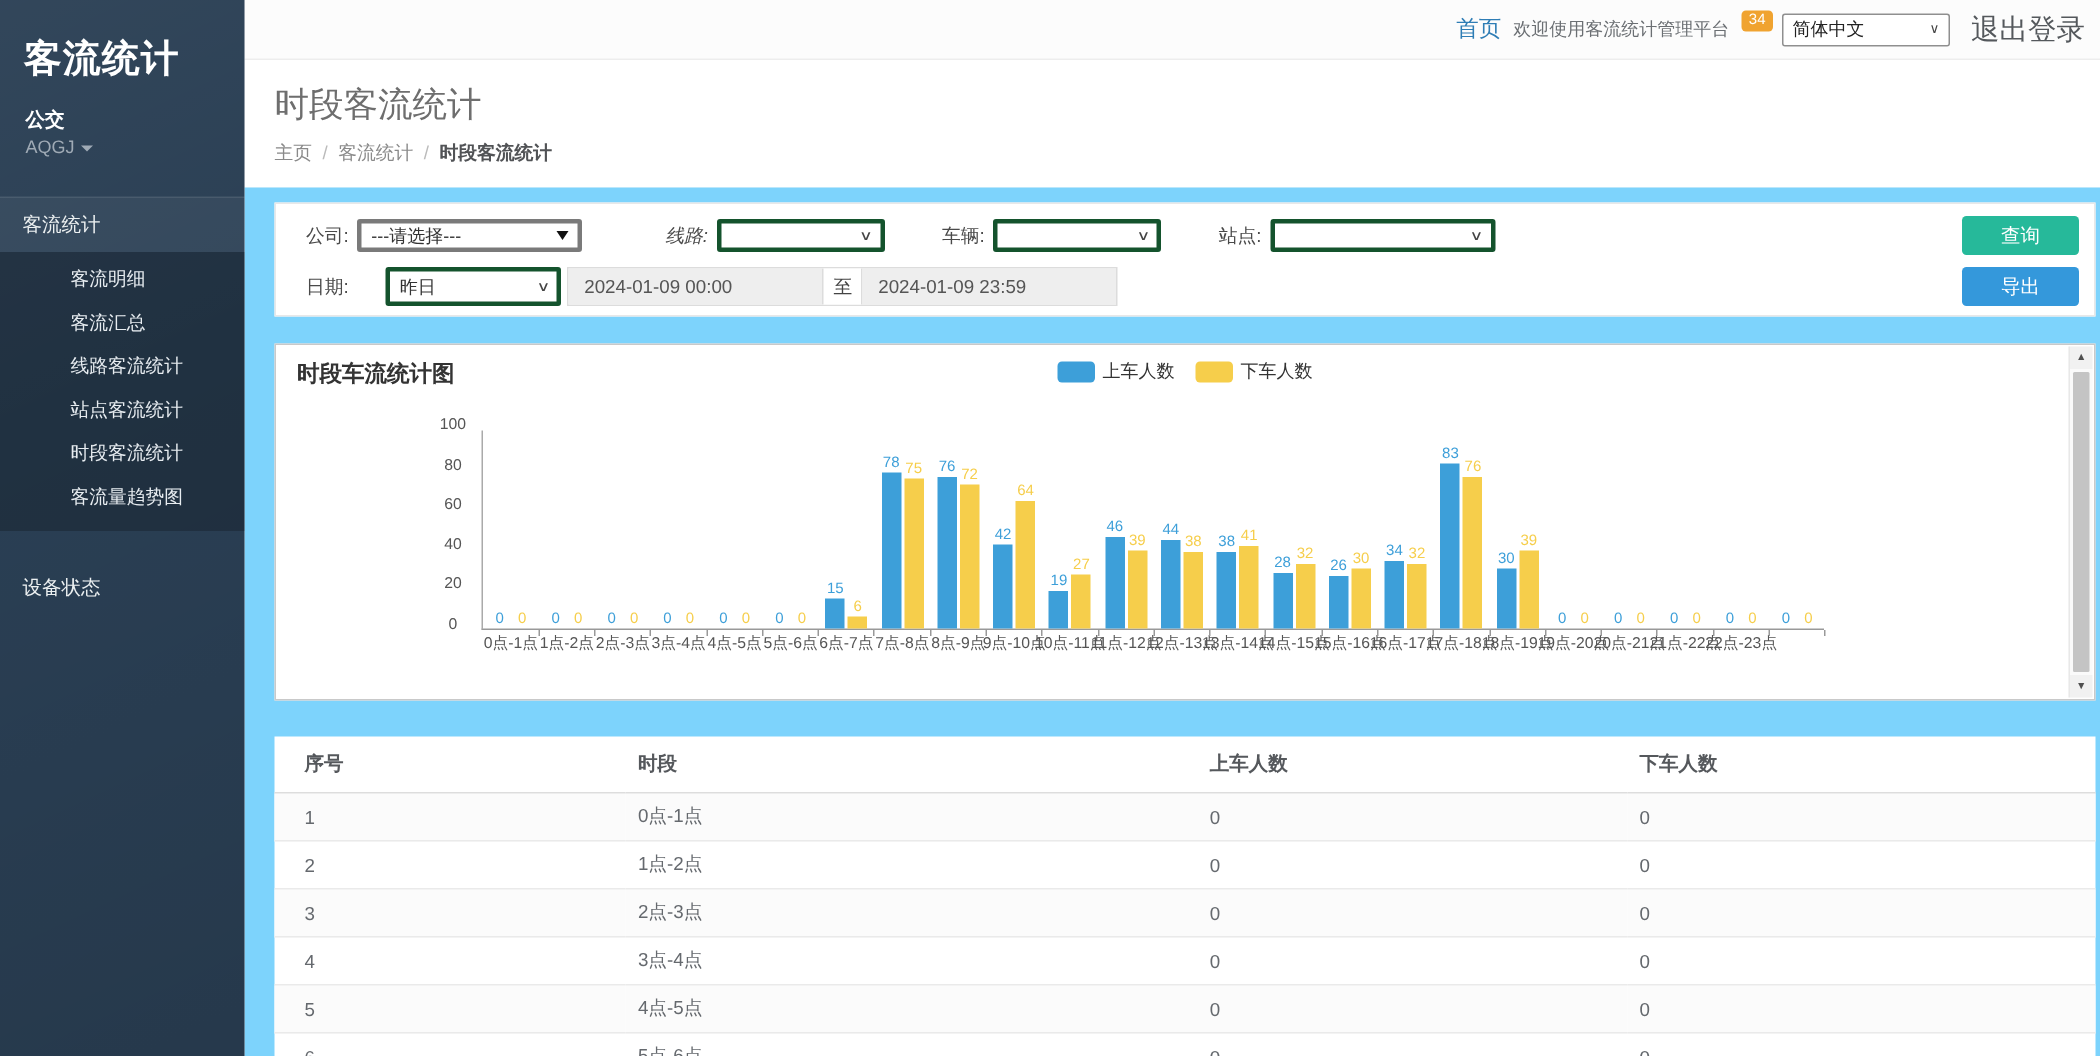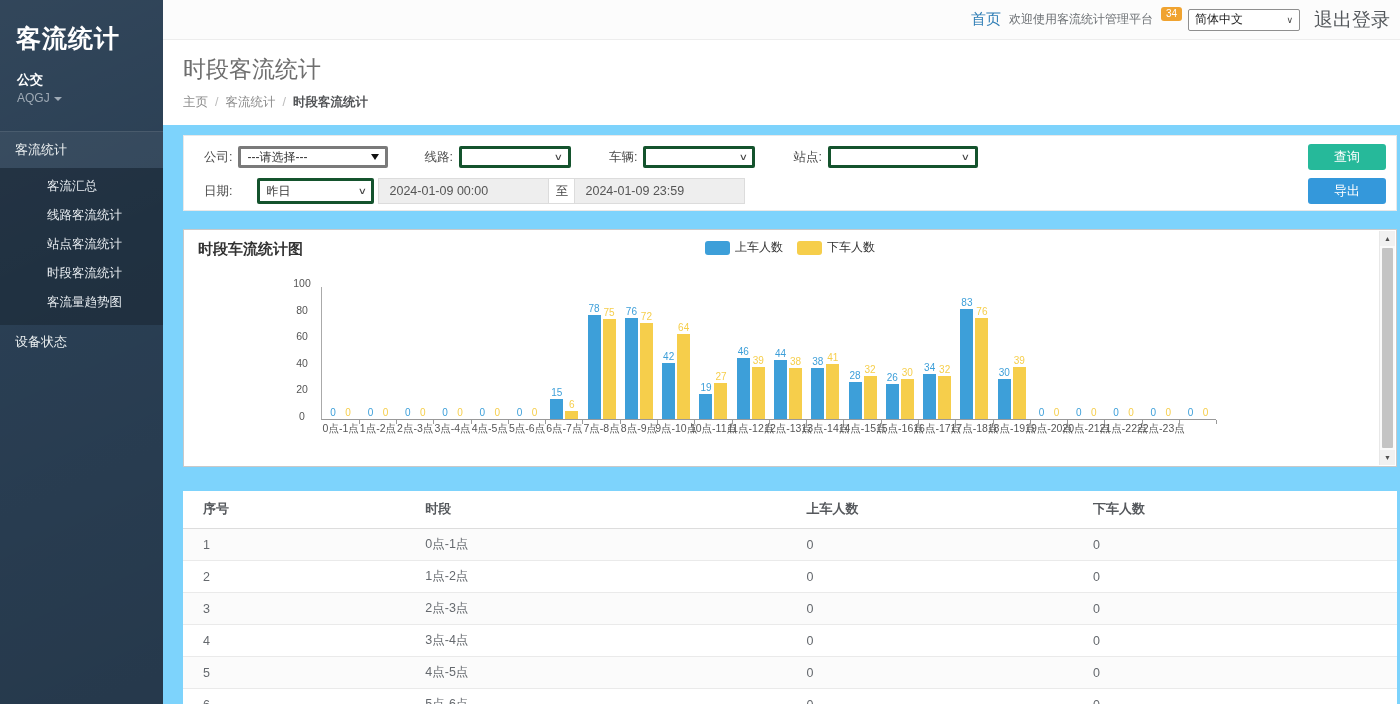--- a/index.html
+++ b/index.html
@@ -14,21 +14,21 @@
   .side-org { padding:10px 17px 0; }
   .side-org-name { font-size:13px; font-weight:bold; color:#FFFFFF; }
   .side-org-code { font-size:12px; color:#9FAAB5; margin-top:2px; cursor:pointer; }
   .side-org-code .caret { display:inline-block; margin-left:4px; width:0; height:0;
     border-left:4px solid transparent; border-right:4px solid transparent; border-top:4px solid #9FAAB5; vertical-align:middle; }
   .side-menu { margin-top:26px; }
   .menu-parent { padding:9px 15px; font-size:13px; color:#ECF0F1; cursor:pointer; }
   .menu-parent.expanded { background:rgba(255,255,255,0.05); border-top:1px solid rgba(255,255,255,0.09); }
   .submenu { background:rgba(0,0,0,0.22); padding:4px 0 8px; }
   .submenu-item { padding:6px 0 6px 47px; font-size:12.5px; color:#E7ECF0; cursor:pointer; white-space:nowrap; }
-  .menu-parent.plain { padding:8px 15px; }
+  .menu-parent.plain { padding:29px 15px; }
 
   
   .main { flex:1; display:flex; flex-direction:column; height:704px; }
   .topbar { height:40px; background:#FCFCFC; border-bottom:1px solid #EDEDED;
     display:flex; align-items:center; justify-content:flex-end; padding-right:10px; }
   .topbar-home { color:#2E7DB5; font-size:15px; margin-right:8px; text-decoration:none; cursor:pointer; }
   .topbar-welcome { color:#6B6F73; font-size:12px; }
   .topbar-badge { background:#F0A330; color:#FFF; font-size:10px; line-height:10px; padding:2px 5px; border-radius:3px;
     align-self:flex-start; margin:7px 6px 0 8px; }
   .topbar-select { width:112px; height:22px; border:1px solid #8F8F8F; border-radius:2px; background:#FFF;
@@ -105,20 +105,21 @@
   <div class="side-logo">客流统计</div>
   <div class="side-org">
     <div class="side-org-name">公交</div>
     <div class="side-org-code">
       <span>AQGJ</span><span class="caret"></span>
     </div>
   </div>
   <div class="side-menu">
       <div class="menu-parent expanded">客流统计</div>
       <div class="submenu">
+        <div class="submenu-item">客流明细</div>
         <div class="submenu-item">客流汇总</div>
         <div class="submenu-item">线路客流统计</div>
         <div class="submenu-item">站点客流统计</div>
         <div class="submenu-item">时段客流统计</div>
         <div class="submenu-item">客流量趋势图</div>
       </div>
       <div class="menu-parent plain">设备状态</div>
     </div>
 </div>
 
@@ -143,21 +144,21 @@
 
   <div class="content">
 
     <div class="filter-card">
       <div class="frow frow1">
         <span class="flabel" style="margin-left:20px;">公司:</span>
         <div class="fake-select" style="width:150px; margin-left:6px; border-color:#7A7A7A;">
           <span>---请选择---</span>
           <span class="tri"></span>
         </div>
-        <span class="flabel" style="margin-left:36px;">线路:</span>
+        <span class="flabel" style="margin-left:55px;font-style:italic;">线路:</span>
         <div class="fake-select" style="width:112px; margin-left:6px;">
           <span></span>
           <span class="chev">∨</span>
         </div>
         <span class="flabel" style="margin-left:38px;">车辆:</span>
         <div class="fake-select" style="width:112px; margin-left:6px;">
           <span></span>
           <span class="chev">∨</span>
         </div>
         <span class="flabel" style="margin-left:38px;">站点:</span>

